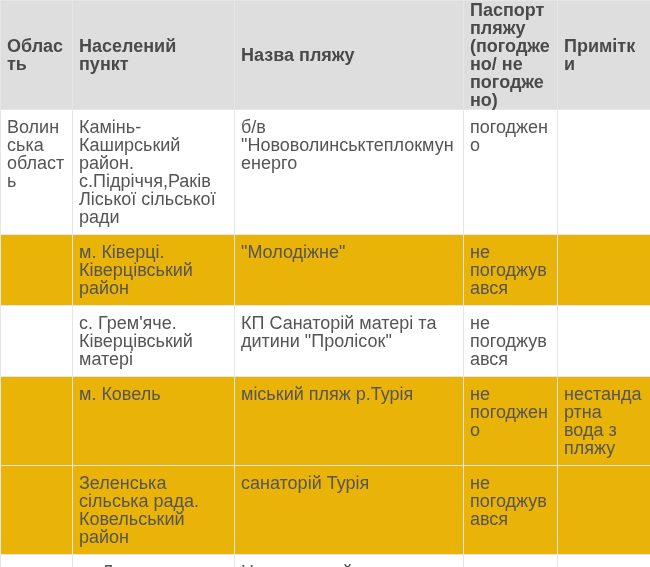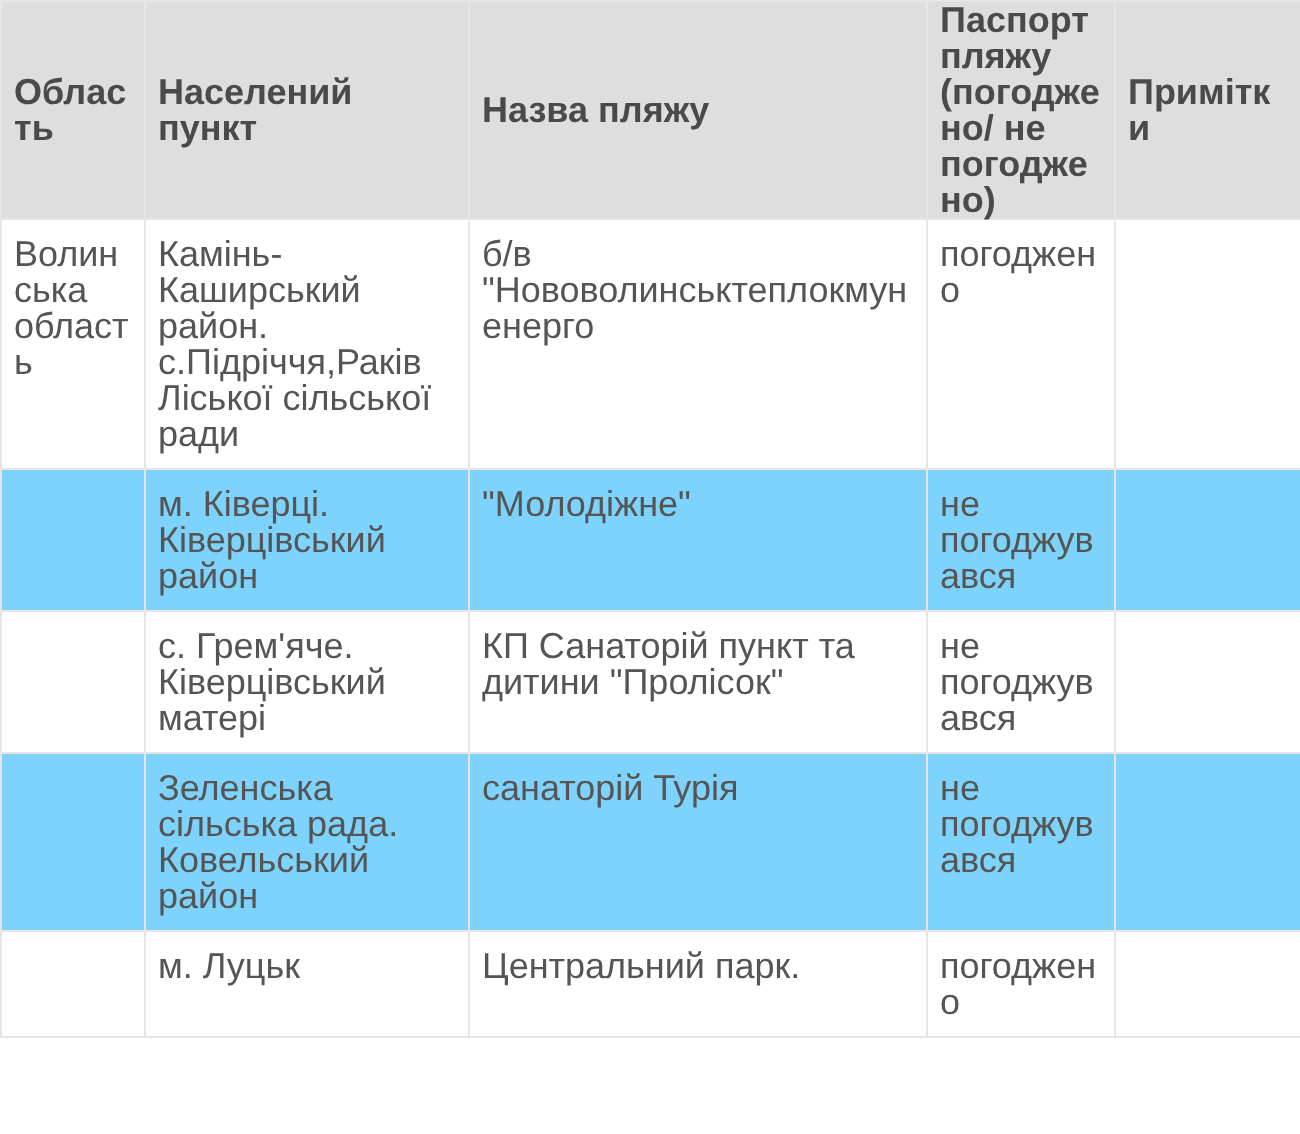--- a/index.html
+++ b/index.html
@@ -2,21 +2,21 @@
 <html><head>
 <meta charset="utf-8">
 <style>
   html, body { margin:0; padding:0; background:#ffffff; }
   body { width:650px; height:567px; overflow:hidden; font-family:"Liberation Sans", sans-serif; }
   table { border-collapse:collapse; table-layout:fixed; width:650px; }
   col.c1 { width:72px; } col.c2 { width:162px; } col.c3 { width:229px; } col.c4 { width:94px; } col.c5 { width:93px; }
   th, td { border:1px solid #e6e6e6; vertical-align:top; text-align:left; font-size:18px; line-height:18px; color:#555; padding:8px 6px; word-wrap:break-word; }
   th { background:#dededf; color:#4a4a4a; font-weight:bold; vertical-align:middle; height:82px; padding:0 6px; }
   tr.odd td { background:#ffffff; }
-  tr.even td { background:#7dd3fc; }
+  tr.even td { background:#eab308; }
   tr.r1 td { height:54px; }
   tr.rn td { height:36px; }
   tr.last td { height:24px; }
 </style>
 </head>
 <body>
 
 <table>
   <colgroup>
       <col class="c1">
@@ -45,23 +45,30 @@
     <tr class="even rn">
       <td></td>
       <td>м. Ківерці. Ківерцівський район</td>
       <td>"Молодіжне"</td>
       <td>не погоджувався</td>
       <td></td>
     </tr>
     <tr class="odd rn">
       <td></td>
       <td>с. Грем'яче. Ківерцівський матері</td>
-      <td>КП Санаторій пункт та дитини "Пролісок"</td>
+      <td>КП Санаторій матері та дитини "Пролісок"</td>
       <td>не погоджувався</td>
       <td></td>
+    </tr>
+    <tr class="even rn">
+      <td></td>
+      <td>м. Ковель</td>
+      <td>міський пляж р.Турія</td>
+      <td>не погоджено</td>
+      <td>нестандартна вода з пляжу</td>
     </tr>
     <tr class="even rn">
       <td></td>
       <td>Зеленська сільська рада. Ковельський район</td>
       <td>санаторій Турія</td>
       <td>не погоджувався</td>
       <td></td>
     </tr>
     <tr class="odd last">
       <td></td>

